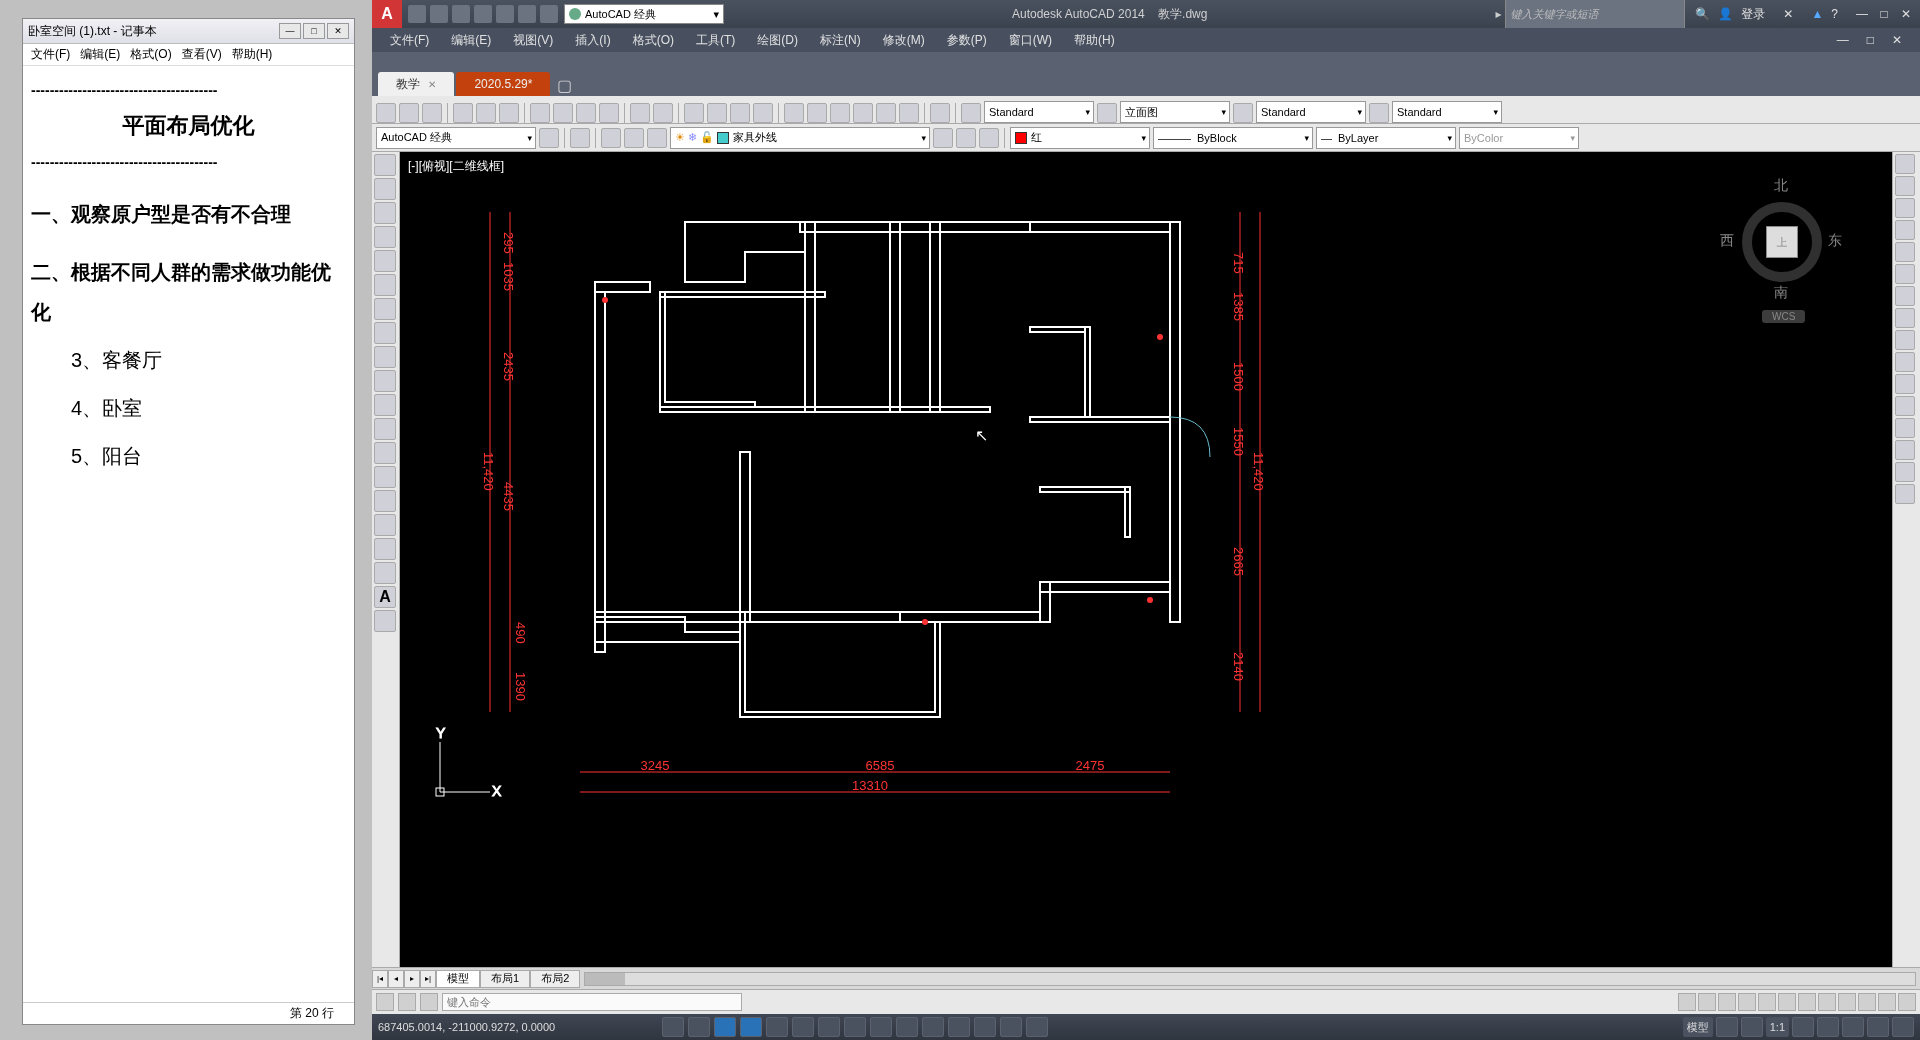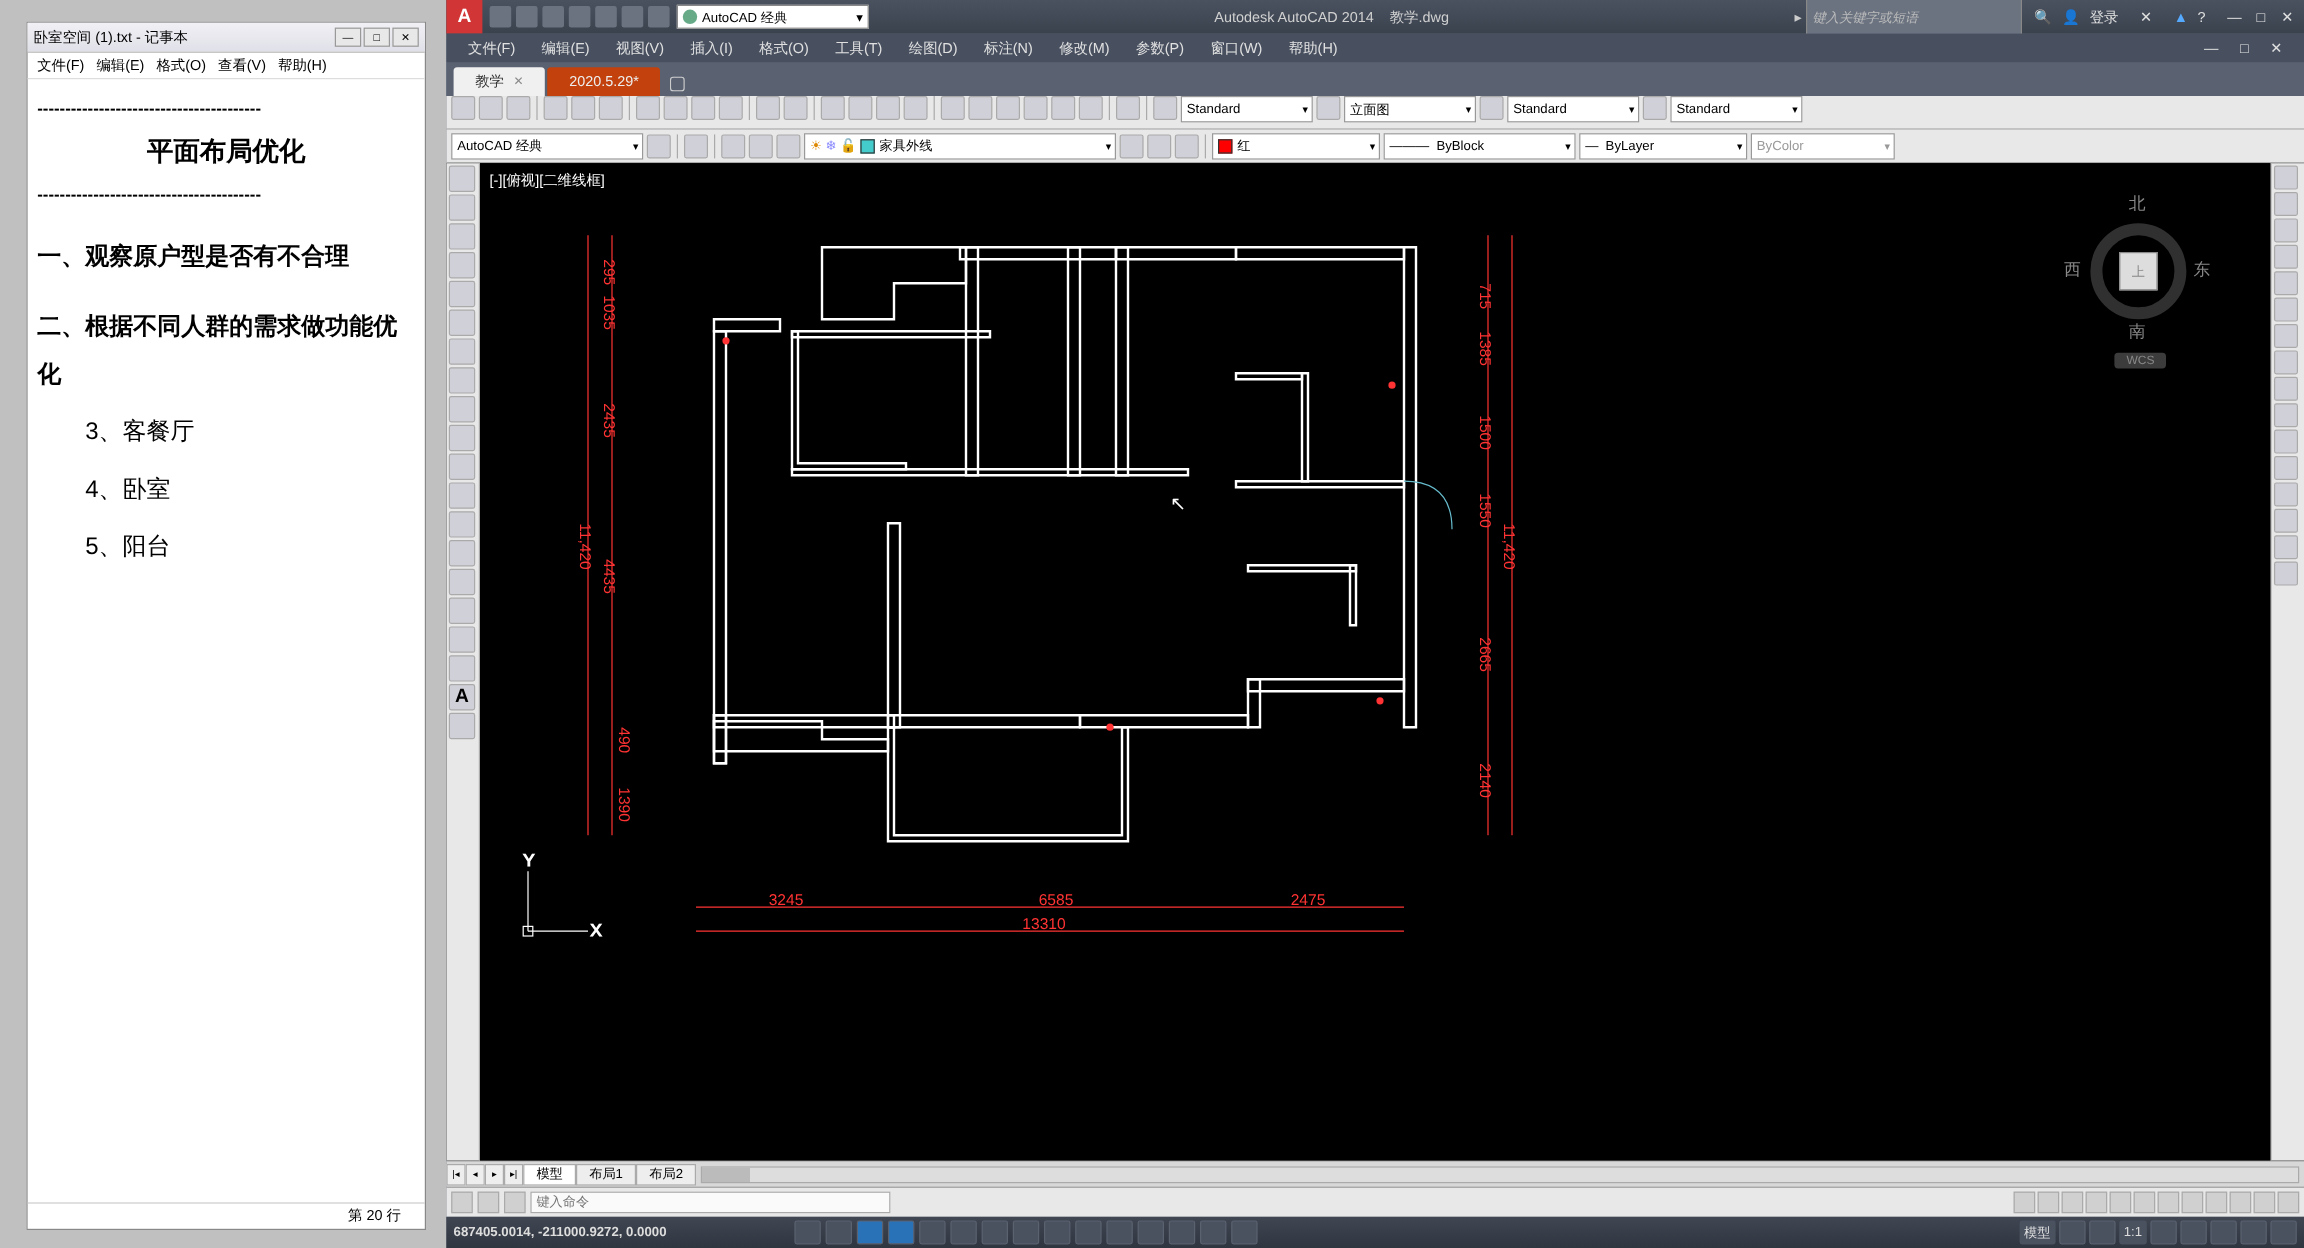--- a/index.html
+++ b/index.html
@@ -31,27 +31,27 @@
 .acad-apptitle { flex: 1; text-align: center; color: #d0d0d0; }
 .acad-search { width: 180px; height: 20px; background: #6b7380; border: 1px solid #888; font-size: 11px; padding: 16px 4px; color: #bbb; font-style: italic; display: flex; align-items: center; }
 .acad-login { display: flex; gap: 8px; padding: 0 10px; align-items: center; }
 .acad-winbtns { display: flex; gap: 2px; padding: 0 4px; }
 .acad-winbtn { width: 20px; height: 16px; display: flex; align-items: center; justify-content: center; }
 
 .acad-menu { height: 24px; background: #485060; display: flex; align-items: center; padding: 0 10px; gap: 6px; font-size: 12px; color: #e0e0e0; }
 .acad-menu span { padding: 0 8px; }
 .acad-menu .mdi { margin-left: auto; display: flex; gap: 2px; }
 
-.acad-tabs { height: 28px; background: #5a6272; display: flex; align-items: flex-end; padding: 0 6px; }
+.acad-tabs { height: 44px; background: #5a6272; display: flex; align-items: flex-end; padding: 0 6px; }
 .acad-tab { height: 24px; padding: 0 18px; background: #f0f0f0; color: #333; font-size: 12px; display: flex; align-items: center; border-radius: 3px 3px 0 0; margin-right: 2px; position: relative; }
 .acad-tab.inactive { background: #c2410c; color: #eee; }
 .acad-tab .x { margin-left: 8px; color: #888; font-size: 10px; }
 .acad-tabplus { width: 24px; height: 22px; display: flex; align-items: center; justify-content: center; color: #ccc; }
 
-.acad-toolbar { height: 28px; background: #e8e8e8; border-bottom: 1px solid #aaa; display: flex; align-items: flex-start; padding: 0 4px; gap: 3px; }
+.acad-toolbar { height: 28px; background: #e8e8e8; border-bottom: 1px solid #aaa; display: flex; align-items: flex-end; padding: 0 4px; gap: 3px; }
 .acad-toolbar2 { height: 28px; background: #e8e8e8; border-bottom: 1px solid #aaa; display: flex; align-items: center; padding: 0 4px; gap: 3px; }
 .tb-ico { width: 20px; height: 20px; background: #d0d0d8; border: 1px solid #aaa; border-radius: 2px; flex-shrink: 0; }
 .tb-sep { width: 1px; height: 20px; background: #aaa; margin: 0 2px; }
 .tb-drop { height: 22px; background: #fff; border: 1px solid #999; font-size: 11px; display: flex; align-items: center; padding: 0 4px; position: relative; }
 .tb-drop::after { content: "▾"; position: absolute; right: 3px; font-size: 9px; }
 .tb-swatch { width: 12px; height: 12px; border: 1px solid #333; margin-right: 4px; }
 
 .acad-main { flex: 1; display: flex; background: #000; position: relative; }
 .acad-lefttb { width: 28px; background: #e8e8e8; border-right: 1px solid #aaa; display: flex; flex-direction: column; padding: 2px; gap: 2px; }
 .acad-lefttb .tb-ico { width: 22px; height: 22px; }
@@ -86,21 +86,21 @@
 .acad-layouts .ltab.active { background: #fff; }
 .layout-scroll { flex:1; height: 14px; background: #ddd; border: 1px solid #aaa; margin: 0 4px; position: relative; }
 .layout-scroll::after { content:""; position:absolute; left:0; top:0; width:40px; height:100%; background:#bbb; }
 
 .acad-cmd { height: 24px; background: #e8e8e8; border-top: 1px solid #aaa; display: flex; align-items: center; padding: 12px 4px; gap: 4px; font-size: 12px; }
 .acad-cmd .cmdico { width: 18px; height: 18px; background: #d0d0d0; border: 1px solid #aaa; }
 .acad-cmd input { flex: 1; max-width: 300px; height: 18px; border: 1px solid #aaa; padding: 0 4px; font-size: 11px; color: #888; background: #fafafa; }
 .acad-cmd .rbtns { margin-left: auto; display: flex; gap: 2px; }
 
 .acad-status { height: 26px; background: linear-gradient(#404652,#303640); display: flex; align-items: center; padding: 0 6px; font-size: 11px; color: #ddd; gap: 4px; }
-.acad-status .coord { width: 280px; font-weight: bold; }
+.acad-status .coord { width: 280px; }
 .acad-status .sbtn { width: 22px; height: 20px; background: #4a5260; border: 1px solid #5a6270; border-radius: 2px; }
 .acad-status .sbtn.on { background: #2a72b8; }
 .acad-status .rgrp { margin-left: auto; display: flex; gap: 3px; align-items: center; }
 .acad-status .rlbl { padding: 0 4px; background: #4a5260; height: 20px; display: flex; align-items: center; border-radius: 2px; }
 
 
 .vdim { writing-mode: vertical-rl; }
 </style>
 </head>
 <body>

